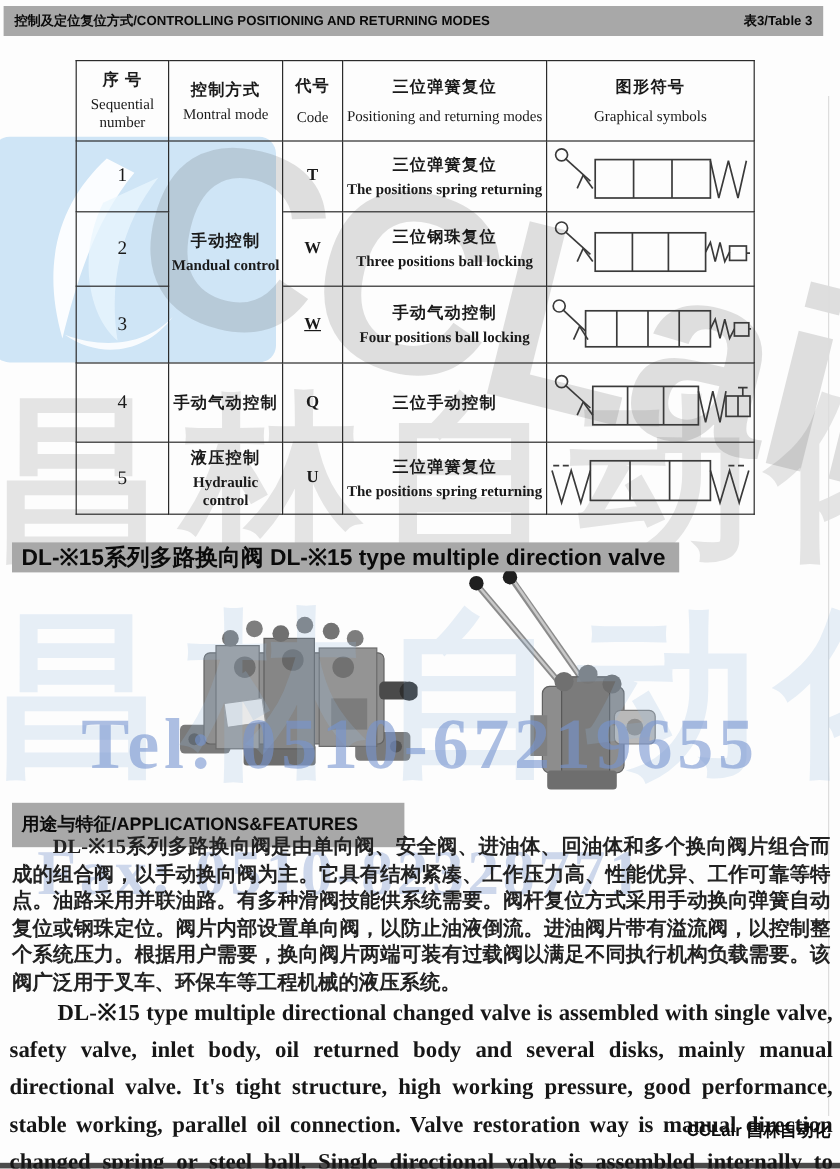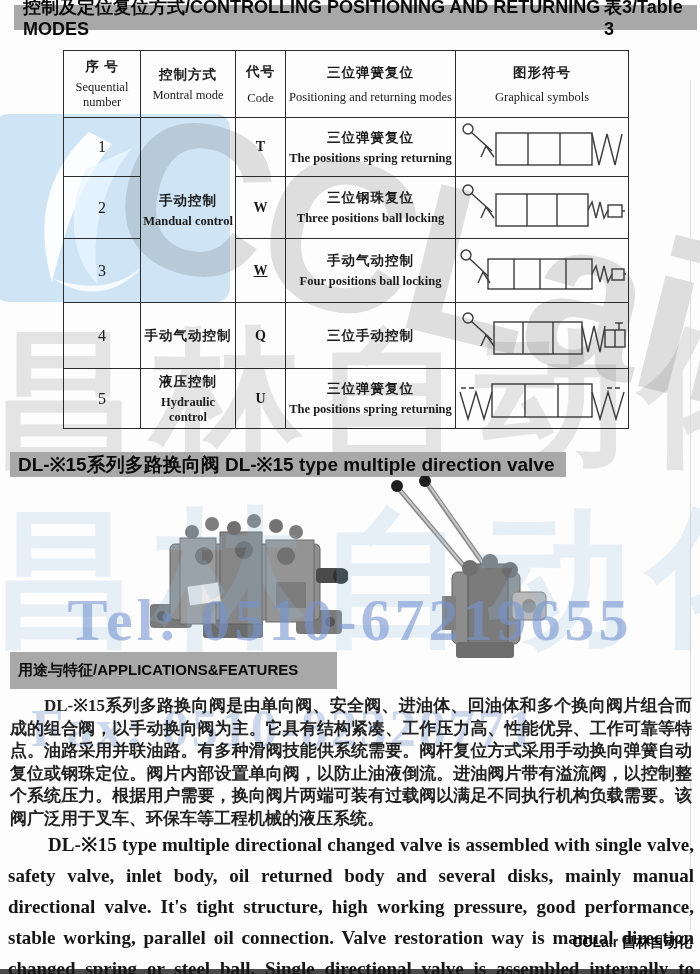--- a/index.html
+++ b/index.html
@@ -23,24 +23,24 @@
   .wm-fax{left:0;top:698px;width:568px;text-align:center;font-family:"Liberation Serif",serif;
           font-weight:bold;font-size:53px;letter-spacing:3px;color:rgba(125,152,205,0.38);
           z-index:4;white-space:nowrap;}
   .wm-footer{right:8px;top:934px;font-family:"Liberation Sans",sans-serif;font-weight:bold;
           font-size:14px;color:#0d0d0d;z-index:6;}
   .right-edge-line{position:absolute;left:690px;top:80px;width:1px;height:850px;background:#ddd;z-index:0;}
   .bottom-edge{position:absolute;left:0;top:969px;width:700px;height:5px;background:#4a4a4a;z-index:5;}
   
   .bar{position:absolute;background:#a8a8a8;color:#0a0a0a;font-family:"Liberation Sans",sans-serif;
        font-weight:bold;display:flex;align-items:center;z-index:2;}
-  .bar1{left:3px;top:5px;width:683px;height:25px;font-size:18px;justify-content:space-between;
-        padding:0 9px;box-sizing:border-box;margin-left:11px;}
+  .bar1{left:3px;top:5px;width:683px;height:25px;font-size:11px;justify-content:space-between;
+        padding:0 9px;box-sizing:border-box;}
   .bar2{left:10px;top:452px;width:556px;height:25px;font-size:19px;padding:0 8px;box-sizing:border-box;}
-  .bar3{left:10px;top:652px;width:327px;height:37px;font-size:15px;padding:16px 8px;box-sizing:border-box;}
+  .bar3{left:10px;top:669px;width:327px;height:37px;font-size:15px;padding:16px 8px;box-sizing:border-box;}
   
   .mode-table{position:absolute;left:63px;top:50px;z-index:1;border-collapse:collapse;table-layout:fixed;}
   .mode-table th,.mode-table td{border:1.5px solid #2b2b2b;text-align:center;vertical-align:middle;
         padding:1px 2px;background:transparent;}
   .zh{display:block;font-size:13.5px;font-weight:bold;letter-spacing:1px;}
   .en{display:block;font-size:12.5px;font-weight:bold;margin-top:4px;}
   .code-cell{font-size:14px;font-weight:bold;}
   .code-underline{text-decoration:underline;}
   .sym-cell svg{display:block;margin:0 auto;}
   .sym{stroke:#3a3a3a;stroke-width:1.4;fill:none;}

